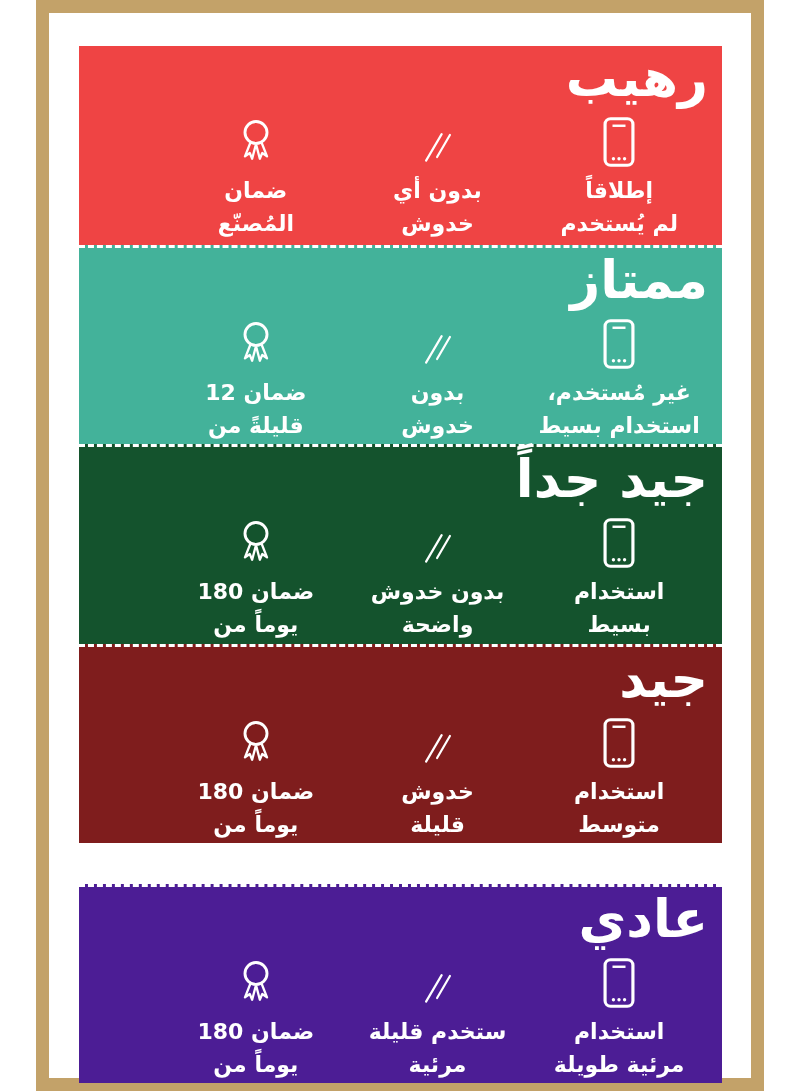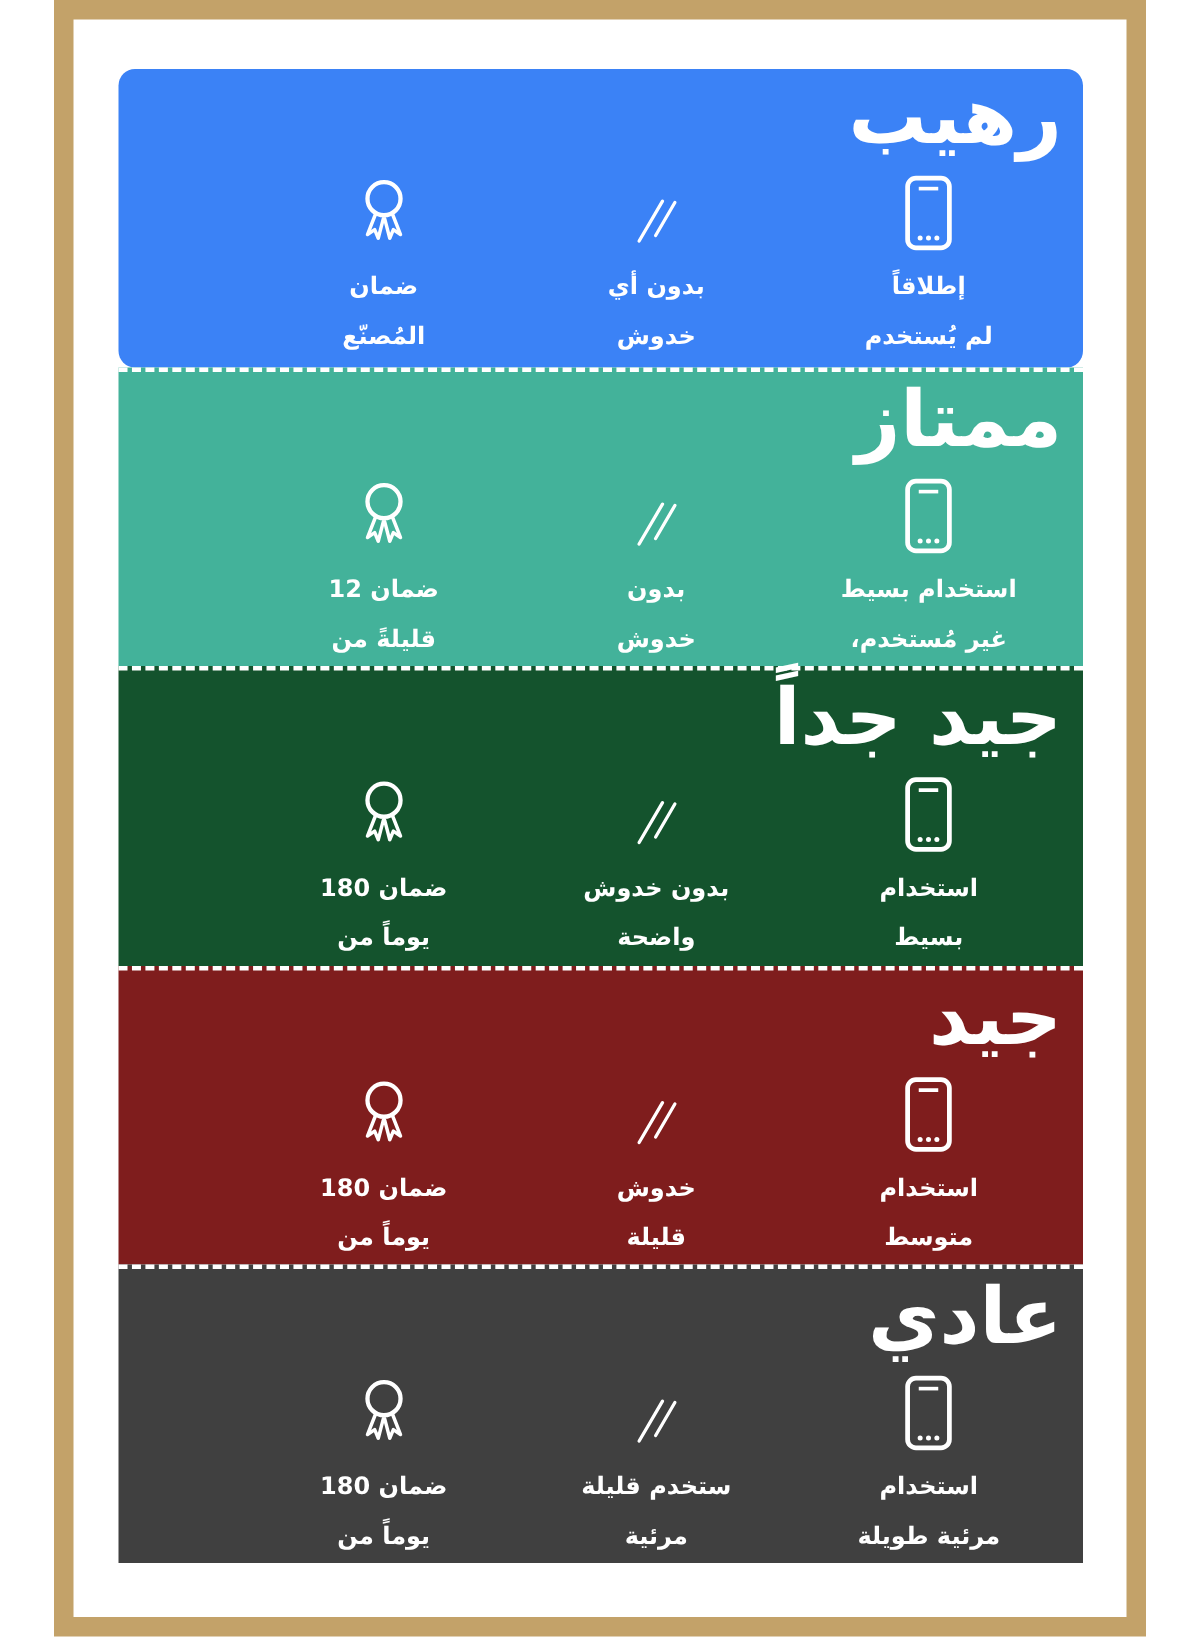--- a/index.html
+++ b/index.html
@@ -57,35 +57,35 @@
     height:56px;
     display:flex;
     align-items:flex-end;
     justify-content:center;
   }
   .txt { margin-top:6px; text-align:center; }
   .line {
     direction:rtl;
     color:#ffffff;
     font-weight:bold;
-    font-size:16px;
+    font-size:22px;
     line-height:33px;
     white-space:nowrap;
   }
   svg { display:block; }
 </style>
 </head>
 <body>
 
 <div class="canvas">
   <div class="frame"></div>
 
   <div class="bands">
 
-    <section class="band" style="background-color: #3b82f6; border-radius: 11px;">
+    <section class="band" style="background-color: #ef4444;">
       <h1 class="band-title">رهيب</h1>
       <div class="cols">
         <div class="col">
           <div class="icon-box">
   <svg width="34" height="52" viewBox="0 0 36 56">
     <rect x="3" y="3" width="30" height="50" rx="6" fill="none" stroke="#fff" stroke-width="3.4"></rect>
     <line x1="11" y1="10.5" x2="25" y2="10.5" stroke="#fff" stroke-width="2.6"></line>
     <circle cx="12" cy="46" r="1.8" fill="#fff"></circle>
     <circle cx="18" cy="46" r="1.8" fill="#fff"></circle>
     <circle cx="24" cy="46" r="1.8" fill="#fff"></circle>
@@ -131,22 +131,22 @@
           <div class="icon-box">
   <svg width="34" height="52" viewBox="0 0 36 56">
     <rect x="3" y="3" width="30" height="50" rx="6" fill="none" stroke="#fff" stroke-width="3.4"></rect>
     <line x1="11" y1="10.5" x2="25" y2="10.5" stroke="#fff" stroke-width="2.6"></line>
     <circle cx="12" cy="46" r="1.8" fill="#fff"></circle>
     <circle cx="18" cy="46" r="1.8" fill="#fff"></circle>
     <circle cx="24" cy="46" r="1.8" fill="#fff"></circle>
   </svg>
 </div>
           <div class="txt">
+            <div class="line">غير مُستخدم،</div>
             <div class="line">استخدام بسيط</div>
-            <div class="line">غير مُستخدم،</div>
           </div>
         </div>
         <div class="col">
           <div class="icon-box">
   <svg width="46" height="44" viewBox="0 0 48 48">
     <line x1="11" y1="40" x2="28" y2="11" stroke="#fff" stroke-width="2.4" stroke-linecap="round"></line>
     <line x1="23" y1="36" x2="37" y2="12" stroke="#fff" stroke-width="2.4" stroke-linecap="round"></line>
   </svg>
 </div>
           <div class="txt">
@@ -255,21 +255,21 @@
   </svg>
 </div>
           <div class="txt">
             <div class="line">ضمان 180</div>
             <div class="line">يوماً من</div>
           </div>
         </div>
       </div>
     </section>
 
-    <section class="band" style="background-color: #404040;">
+    <section class="band" style="background-color: #4c1d95; margin-top: 41px;">
       <h1 class="band-title">عادي</h1>
       <div class="cols">
         <div class="col">
           <div class="icon-box">
   <svg width="34" height="52" viewBox="0 0 36 56">
     <rect x="3" y="3" width="30" height="50" rx="6" fill="none" stroke="#fff" stroke-width="3.4"></rect>
     <line x1="11" y1="10.5" x2="25" y2="10.5" stroke="#fff" stroke-width="2.6"></line>
     <circle cx="12" cy="46" r="1.8" fill="#fff"></circle>
     <circle cx="18" cy="46" r="1.8" fill="#fff"></circle>
     <circle cx="24" cy="46" r="1.8" fill="#fff"></circle>

